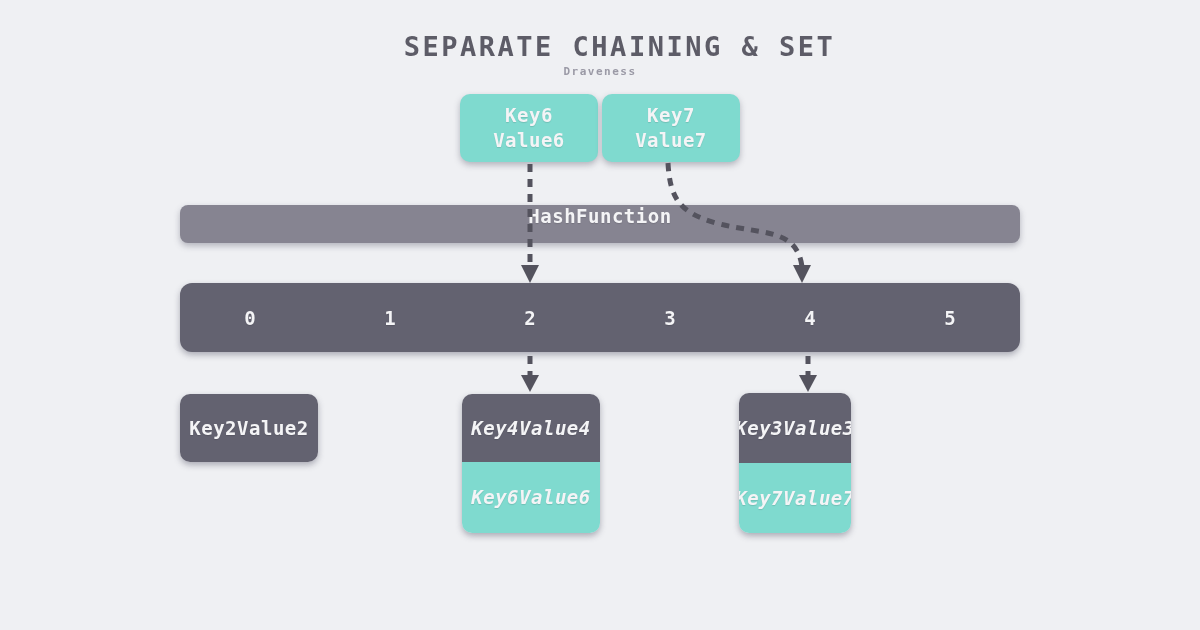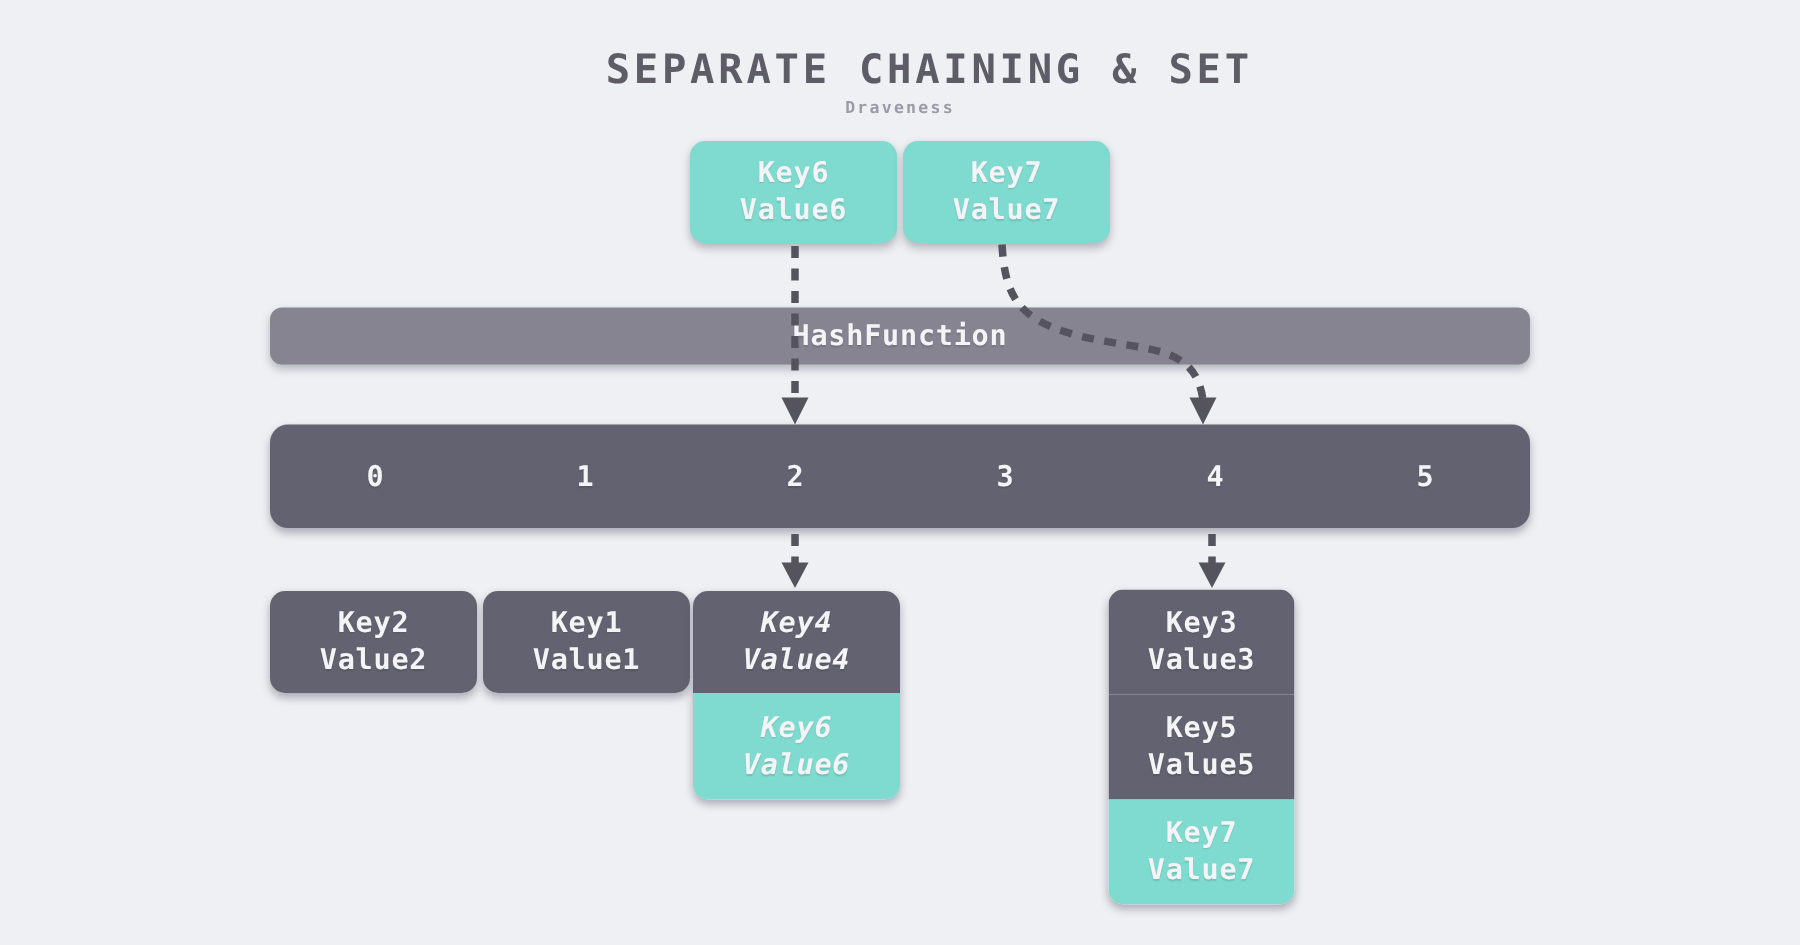--- a/index.html
+++ b/index.html
@@ -16,33 +16,33 @@
   .subtitle{position:absolute;top:65px;left:0;width:100%;text-align:center;
     font-size:11px;font-weight:bold;letter-spacing:1.5px;color:var(--subtle);}
 
   .kv{position:absolute;width:138px;height:68px;border-radius:10px;
     display:flex;flex-direction:column;justify-content:center;align-items:center;
     color:var(--txt);font-size:19px;font-weight:bold;letter-spacing:.5px;line-height:25px;
     box-shadow:0 3px 6px rgba(70,70,90,.35);text-shadow:0 1px 1px rgba(0,0,0,.12);}
   .teal{background:var(--teal);}
 
   .hash-bar{position:absolute;left:180px;top:205px;width:840px;height:38px;
-    background:var(--medium);border-radius:8px;display:flex;align-items:center;justify-content:center;
+    background:var(--medium);border-radius:8px;display:flex;align-items:flex-start;justify-content:center;
     color:var(--txt);font-size:19px;font-weight:bold;letter-spacing:.5px;
     box-shadow:0 3px 6px rgba(70,70,90,.35);text-shadow:0 1px 1px rgba(0,0,0,.12);}
 
   .bucket-bar{position:absolute;left:180px;top:283px;width:840px;height:69px;
     background:var(--dark);border-radius:12px;display:flex;
     box-shadow:0 3px 6px rgba(70,70,90,.4);}
   .bucket-cell{flex:1;display:flex;align-items:center;justify-content:center;
     color:var(--txt);font-size:19px;font-weight:bold;text-shadow:0 1px 1px rgba(0,0,0,.12);}
 
   .chain{position:absolute;width:138px;border-radius:10px;overflow:hidden;
     display:flex;flex-direction:column;box-shadow:0 3px 6px rgba(70,70,90,.4);}
-  .entry{display:flex;flex-direction:column;justify-content:center;align-items:center;
+  .entry{display:flex;flex-direction:row;justify-content:center;align-items:center;
     background:var(--dark);color:var(--txt);font-size:19px;font-weight:bold;
     letter-spacing:.5px;line-height:25px;text-shadow:0 1px 1px rgba(0,0,0,.12);}
   .entry.hl{background:var(--teal);}
   .e68{height:68px;} .e70{height:70px;} .e71{height:71px;}
 
   svg.overlay{position:absolute;left:0;top:0;width:1200px;height:630px;z-index:5;pointer-events:none;}
   .dash{stroke:var(--arrow);stroke-width:5;stroke-dasharray:8 7;fill:none;}
   .head{fill:var(--arrow);}
 </style>
 </head>
@@ -75,46 +75,36 @@
     <div class="bucket-cell">5</div>
   </div>
 
   <div class="chain" style="left:180px;top:394px;">
     <div class="entry e68">
       <div>Key2</div>
       <div>Value2</div>
     </div>
   </div>
 
-  <div class="chain" style="left:322px;top:394px;">
-    <div class="entry e68">
-      <div>Key1</div>
-      <div>Value1</div>
-    </div>
-  </div>
 
   <div class="chain" style="left:462px;top:394px;font-style:italic;">
     <div class="entry e68">
       <div>Key4</div>
       <div>Value4</div>
     </div>
     <div class="entry e71 hl">
       <div>Key6</div>
       <div>Value6</div>
     </div>
   </div>
 
-  <div class="chain" style="left:739px;top:393px;width:124px;">
+  <div class="chain" style="left:739px;top:393px;width:112px;font-style:italic;">
     <div class="entry e70">
       <div>Key3</div>
       <div>Value3</div>
-    </div>
-    <div class="entry e70">
-      <div>Key5</div>
-      <div>Value5</div>
     </div>
     <div class="entry e70 hl">
       <div>Key7</div>
       <div>Value7</div>
     </div>
   </div>
 
   <svg class="overlay" viewBox="0 0 1200 630">
     <g>
       <line class="dash" x1="530" y1="164" x2="530" y2="267"></line>

